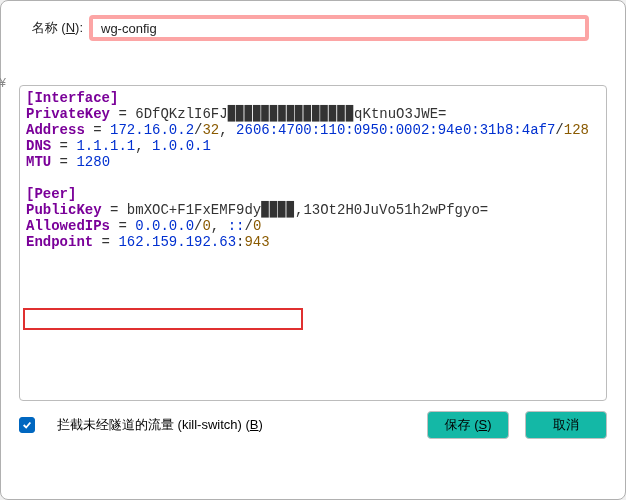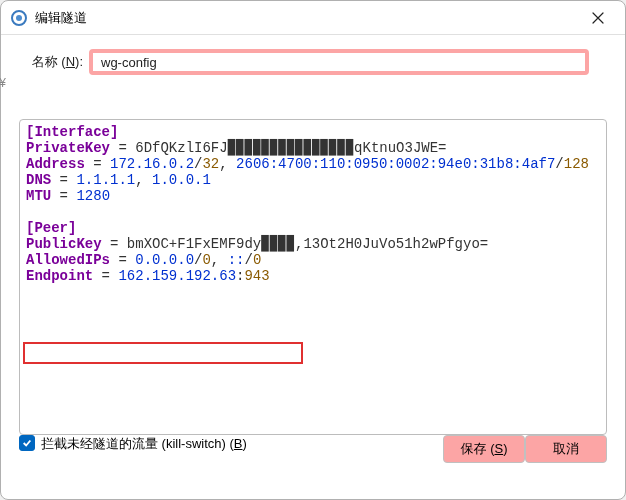--- a/index.html
+++ b/index.html
@@ -74,66 +74,52 @@
     .k-ip  { color: #0030d0; }
     .k-num { color: #8a5a00; }
     .k-slash { color: #333; }
     .redbox {
       border: 2px solid #e03030;
       position: absolute;
       pointer-events: none;
     }
     .footer {
       height: 48px;
-      display: flex; align-items: flex-start;
+      display: flex; align-items: center;
       padding: 0 18px;
-      gap: 0;
+      gap: 16px;
     }
     .checkbox {
       width: 16px; height: 16px;
       border: 1px solid #0067c0; border-radius: 3px;
       background: #0067c0;
       display: inline-flex; align-items: center; justify-content: center;
       margin-right: 6px;
     }
     .checkbox svg { stroke: #fff; stroke-width: 2.2; fill: none; }
     .check-label { font-size: 13px; }
     .footer-spacer { flex: 1; }
     .btn {
       height: 28px; min-width: 82px;
       border: 1px solid #c0c0c0; border-radius: 4px;
-      background: #fca5a5;
+      background: #14b8a6;
       padding: 0 14px;
       font-size: 13px; font-family: inherit;
       cursor: pointer;
     }
     .side-label {
       position: absolute; left: -24px; top: 76px;
       color: #888; font-size: 12px; width: 30px; text-align: right;
     }
   </style>
 </head>
 <body>
 
 <div class="window">
 
-  <div class="titlebar">
-    <span class="titlebar-icon">
-      <svg viewBox="0 0 16 16">
-          <path fill="#3a7abf" d="M8 0a8 8 0 100 16A8 8 0 008 0zm0 2a6 6 0 110 12A6 6 0 018 2z"></path>
-          <circle cx="8" cy="8" r="3" fill="#4d8dd0"></circle>
-        </svg>
-    </span>
-    <span class="titlebar-title">编辑隧道</span>
-    <div class="titlebar-close">
-      <svg class="x" viewBox="0 0 12 12">
-          <path d="M1 1l10 10M11 1L1 11" stroke-linecap="round"></path>
-        </svg>
-    </div>
-  </div>
 
   <div class="side-label">P¥</div>
 
   <div class="body">
     <div class="row">
       <div class="label"><span>名称 (</span><u>N</u><span>):</span></div>
       <div class="field"><input class="input" value="wg-config" style=""></div>
     </div>
     <div class="row">
     </div>

